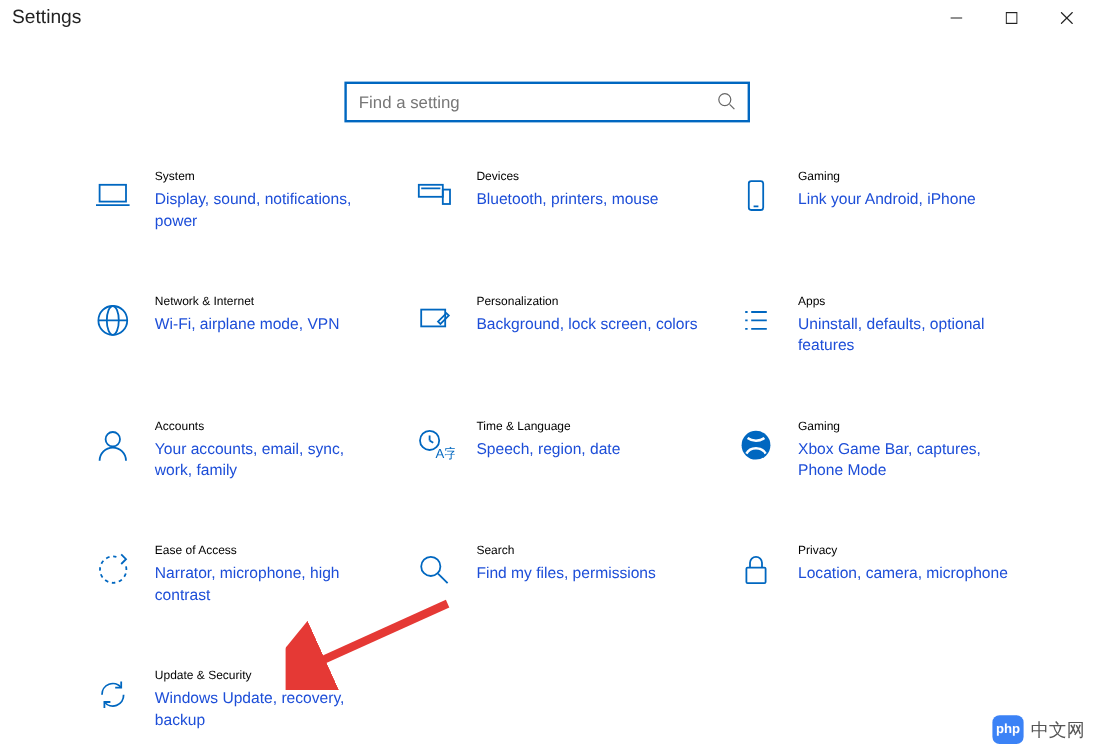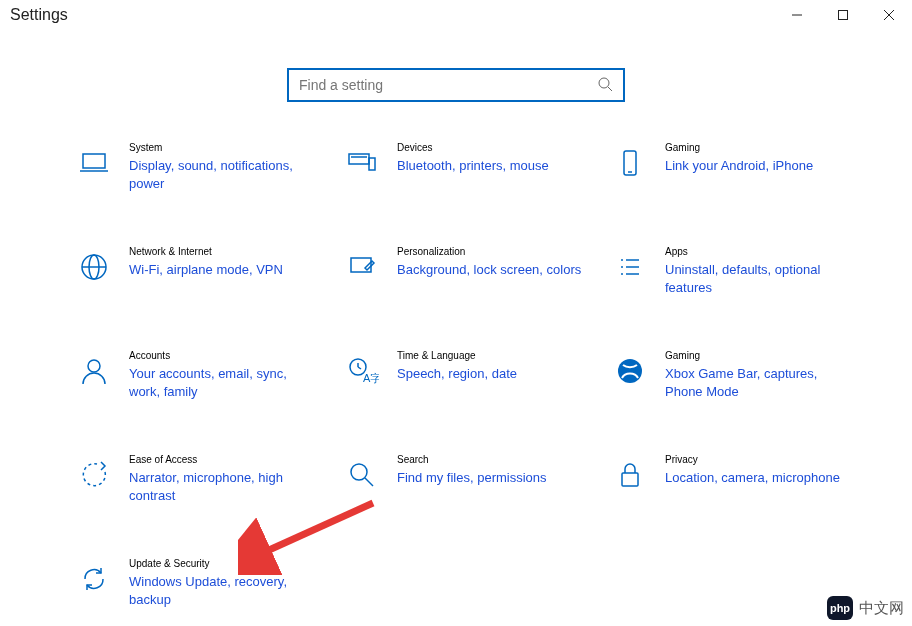--- a/index.html
+++ b/index.html
@@ -94,21 +94,21 @@
       bottom: 6px;
       display: flex;
       align-items: center;
       gap: 6px;
       font-size: 15px;
       color: #555;
       font-family: "Microsoft YaHei", sans-serif;
     }
     .watermark .logo {
       width: 26px; height: 24px;
-      background: #0f172a;
+      background: #3b82f6;
       border-radius: 6px;
       color:#fff;
       font-size:11px;
       font-weight:bold;
       display:flex;align-items:center;justify-content:center;
     }
   </style>
 </head>
 <body>
 

